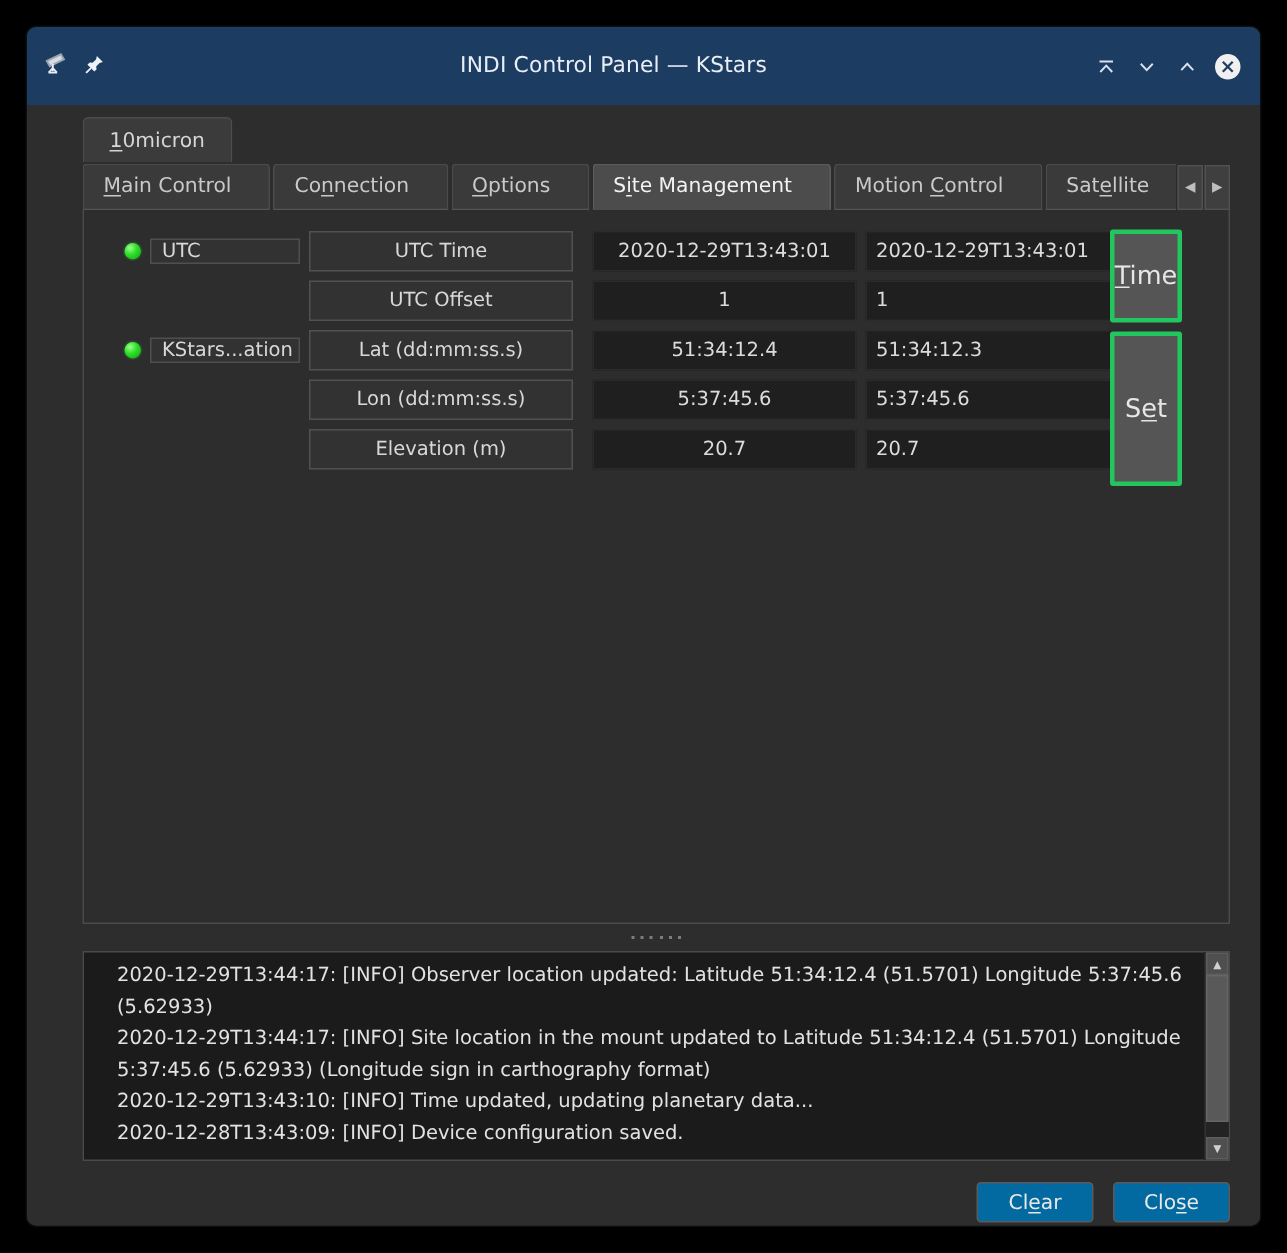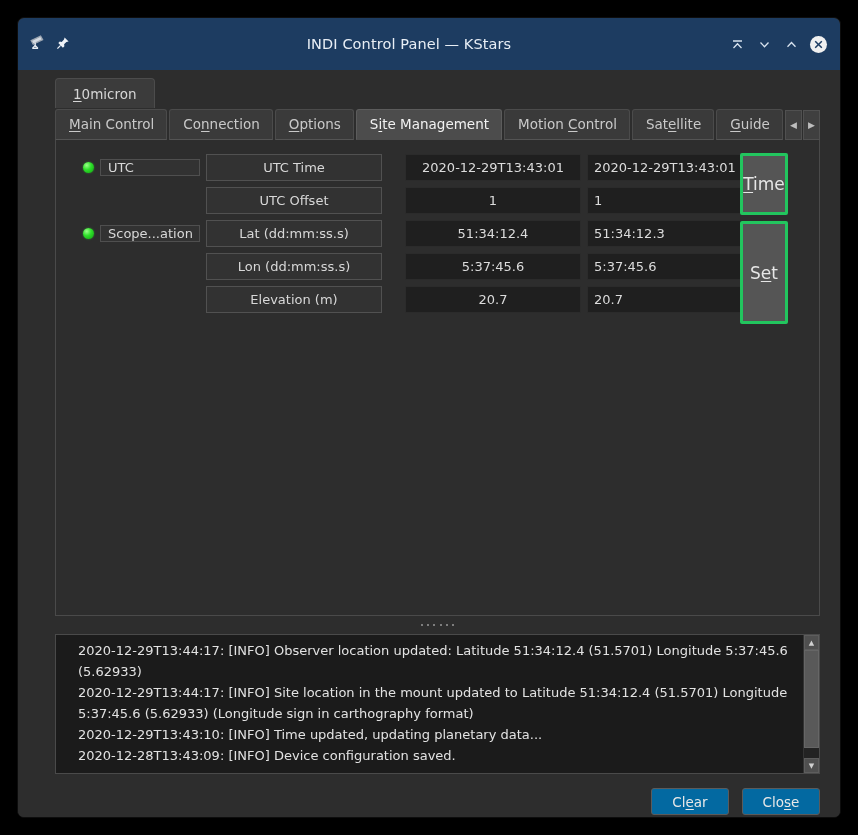--- a/index.html
+++ b/index.html
@@ -124,21 +124,21 @@
     display: flex;
     align-items: flex-end;
     overflow: hidden;
     flex: 1;
     height: 31px;
   }
   .prop-tab {
     background: #3a3a3a;
     color: #c9c9c9;
     font-size: 13.5px;
-    padding: 6px 12px 7px 13px;
+    padding: 6px 25px 7px 13px;
     border: 1px solid #4b4b4b;
     border-bottom: 1px solid #545454;
     margin-right: 2px;
     border-top-left-radius: 3px;
     border-top-right-radius: 3px;
     white-space: nowrap;
     cursor: pointer;
     box-sizing: border-box;
     height: 31px;
     display: flex;
@@ -230,21 +230,21 @@
     flex: 0 0 176px;
     height: 27px;
     box-sizing: border-box;
     display: flex;
     align-items: center;
     justify-content: center;
     color: #d8d8d8;
     font-size: 13px;
     background: #323232;
     border: 1px solid #515151;
-    margin-right: 23px;
+    margin-right: 13px;
   }
   .val-ro {
     width: 176px;
     flex: 0 0 176px;
     height: 27px;
     box-sizing: border-box;
     display: flex;
     align-items: center;
     justify-content: center;
     color: #dcdcdc;
@@ -511,21 +511,21 @@
           <div class="name-cell empty"></div>
           <div class="label-cell">UTC Offset</div>
           <div class="val-ro">1</div>
           <div class="val-edit">1</div>
         </div>
 
         <div class="prop-row">
           <div class="led-cell">
             <span class="led"></span>
           </div>
-          <div class="name-cell">Scope...ation</div>
+          <div class="name-cell">KStars...ation</div>
           <div class="label-cell">Lat (dd:mm:ss.s)</div>
           <div class="val-ro">51:34:12.4</div>
           <div class="val-edit">51:34:12.3</div>
         </div>
 
         <div class="prop-row">
           <div class="led-cell">
             <span class="led blank"></span>
           </div>
           <div class="name-cell empty"></div>

